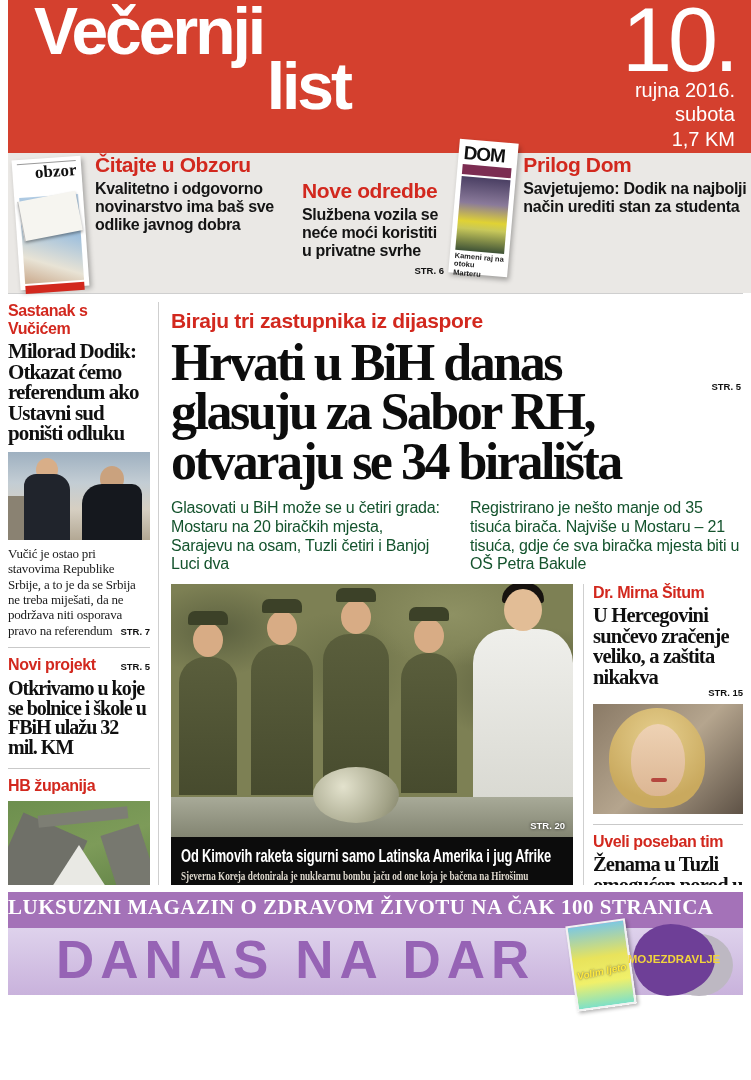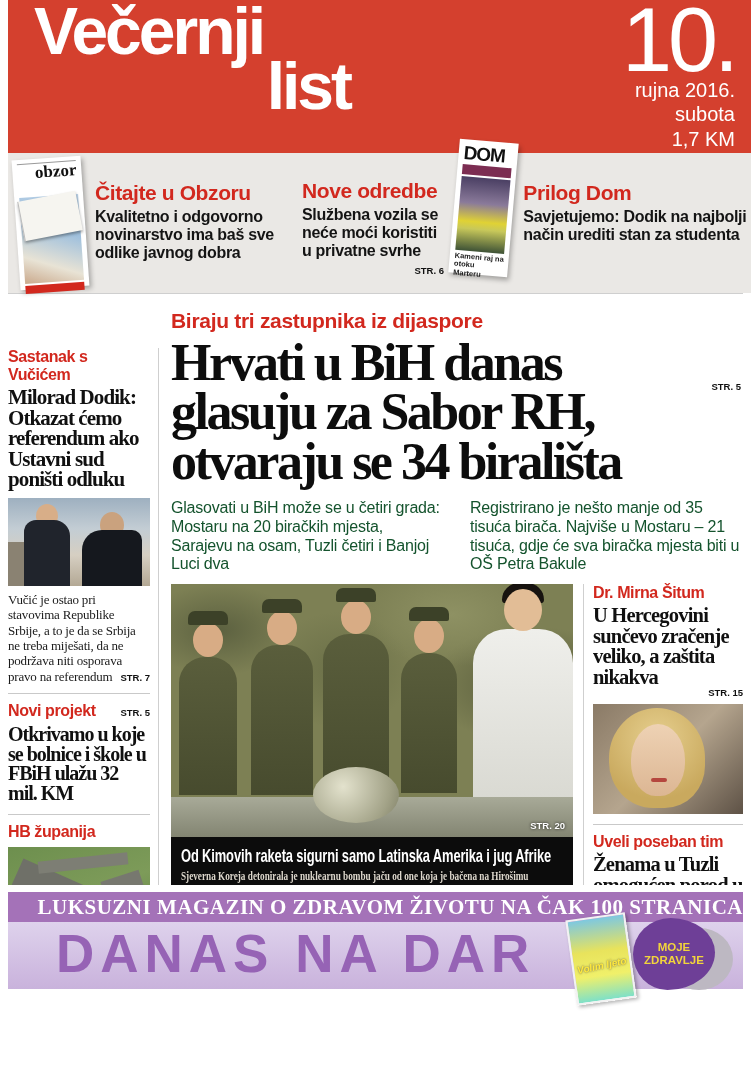--- a/index.html
+++ b/index.html
@@ -19,21 +19,21 @@
   .day { font-size:90px; line-height:0.82; font-weight:normal; letter-spacing:-4px; }
   .dl  { font-size:20px; line-height:1.22; }
   .dl.ed { font-weight:bold; font-size:18px; }
 
   
   .teasers { margin-left:8px; height:140px; background:#eae8e5; display:flex; position:relative; }
   .teaser { position:relative; display:flex; box-sizing:border-box; }
   .t1 { width:288px; }
   .t2 { width:152px; padding-top:26px; }
   .t3 { flex:1; }
-  .t-text { padding-top:28px; padding-left:10px; }
+  .t-text { padding-left:10px; }
   .t2 .t-text { padding-top:0; padding-left:6px; }
   .t-title { font-size:21px; font-weight:bold; color:#d2281e; letter-spacing:-0.4px; margin-bottom:3px; }
   .t-body  { font-size:16px; font-weight:bold; color:#141414; line-height:1.13; letter-spacing:-0.3px; }
   .t-ref   { text-align:right; font-size:10px; font-weight:bold; color:#101010; margin-top:5px; padding-right:4px; }
 
   .cover { background:#fff; box-shadow:2px 3px 5px rgba(0,0,0,0.3); box-sizing:border-box; }
   .obzor-cover { width:104px; height:130px; margin:5px 0 0 8px; transform:rotate(-4deg); padding:4px 5px; }
   .obzor-top { font-size:6px; color:#555; text-align:right; border-bottom:1px solid #999; }
   .obzor-name { font-family:"Liberation Serif",serif; font-weight:bold; font-size:17px; color:#111; text-align:right; line-height:1; }
   .obzor-art { height:86px; margin-top:2px; position:relative;
@@ -45,21 +45,21 @@
   .dom-cover { width:106px; height:134px; margin:-12px 0 0 6px; transform:rotate(5deg); padding:4px 5px; }
   .dom-name { font-weight:bold; font-size:19px; color:#111; line-height:1; letter-spacing:-1px; }
   .dom-strip { height:10px; background:#7c2d52; margin-top:2px; }
   .dom-art { height:74px; margin-top:2px;
              background:linear-gradient(180deg,#4a3f63 0%,#8a7a9a 35%,#e0d234 60%,#c8c85a 70%,#3e5236 100%); }
   .dom-headline { font-size:7.5px; font-weight:bold; color:#222; margin-top:2px; line-height:1.1; }
 
   
   .main { display:flex; margin:0 8px 0 8px; border-top:1px solid #cfcfcf; padding-top:8px; height:592px;
           box-sizing:border-box; overflow:hidden; }
-  .col-left { width:142px; flex:none; border-right:1px solid #cfcfcf; padding-right:8px;margin-top:46px; }
+  .col-left { width:142px; flex:none; border-right:1px solid #cfcfcf; padding-right:8px; }
   .kicker { color:#d2281e; font-weight:bold; font-size:16px; letter-spacing:-0.4px; margin-bottom:3px; }
   .serif-h { font-family:"Liberation Serif",serif; font-weight:bold; color:#101010; }
   .l-h1 { font-size:21px; line-height:0.98; letter-spacing:-0.9px; margin-bottom:8px; }
   .l-h2 { font-size:20px; line-height:0.99; letter-spacing:-1px; margin-top:2px; }
   .l-body { font-family:"Liberation Serif",serif; font-size:13px; line-height:1.18; color:#1a1a1a; letter-spacing:-0.2px; }
   .str-ref { font-family:"Liberation Sans",sans-serif; font-size:9.5px; font-weight:bold; color:#101010; }
   .ref-right { text-align:right; margin-top:-12px; }
   .kicker-row { display:flex; justify-content:space-between; align-items:baseline; }
   .h-divider { border-top:1px solid #c9c9c9; margin:10px 0 8px; }
 
@@ -134,36 +134,36 @@
   .photo-situm { height:110px; margin-top:6px;
      background:linear-gradient(135deg,#8a7a66,#b5a58e 50%,#5e5246 100%); }
   .ps-hair { position:absolute; left:16px; top:4px; width:96px; height:100px; border-radius:50% 50% 42% 46%;
              background:radial-gradient(circle at 50% 30%, #e6cf8e, #c9a95e 72%); }
   .ps-face { position:absolute; left:38px; top:20px; width:54px; height:72px; border-radius:50% 50% 46% 46%;
              background:linear-gradient(180deg,#eed2b4,#dcb693); }
   .ps-lips { position:absolute; left:58px; top:74px; width:16px; height:4px; border-radius:2px; background:#b5473e; }
 
   
   .banner { margin:7px 8px 0; position:relative; }
-  .banner-strip { height:30px; background:#a472b8; color:#fff; font-family:"Liberation Serif",serif;
-                  font-weight:bold; font-size:21px; text-align:right; line-height:31px; letter-spacing:0.5px; }
+  .banner-strip { height:36px; background:#a472b8; color:#fff; font-family:"Liberation Serif",serif;
+                  font-weight:bold; font-size:21px; text-align:left; line-height:31px; letter-spacing:0.5px; }
   .banner-main { height:67px; background:linear-gradient(180deg,#ded2ec,#c9b2dc); position:relative; }
   .banner-title { position:absolute; left:48px; top:1px; font-size:53px; font-weight:bold; color:#9663b5;
                   letter-spacing:6px; }
   .banner-cover { position:absolute; right:112px; top:-6px; width:60px; height:86px; transform:rotate(-8deg);
                   border:2px solid #f2f2f2; box-sizing:border-box; box-shadow:2px 2px 4px rgba(0,0,0,0.3);
                   background:linear-gradient(180deg,#7ec8e0 0%,#e8e35c 40%,#f0f06a 70%,#7ee0c8 100%); overflow:hidden; }
   .banner-cover span { display:block; margin-top:42px; text-align:right; padding-right:3px;
                        font-style:italic; font-weight:bold; font-size:10px; color:#ffe93d;
                        text-shadow:0 0 2px #555; transform:rotate(-4deg); }
   .banner-blob { position:absolute; right:8px; top:-4px; width:102px; height:76px; }
   .blob-gray   { position:absolute; right:2px; top:10px; width:68px; height:62px; border-radius:50%; background:#bdb8c2; }
   .blob-purple { position:absolute; left:0; top:0; width:82px; height:72px;
                  border-radius:46% 54% 58% 42% / 50% 48% 52% 50%; background:#6e3f97; }
-  .blob-label  { position:absolute; left:0; top:0; width:82px; height:72px; display:flex; flex-direction:column;
+  .blob-label  { position:absolute; left:0; top:0; width:82px; height:72px; display:flex; flex-direction:row;
                  align-items:center; justify-content:center; color:#f2d43c; font-weight:bold; font-size:11.5px; line-height:1.15; }
 </style>
 </head>
 <body>
 
 <div class="page">
 
 
   <div class="masthead">
     <div class="brand">

